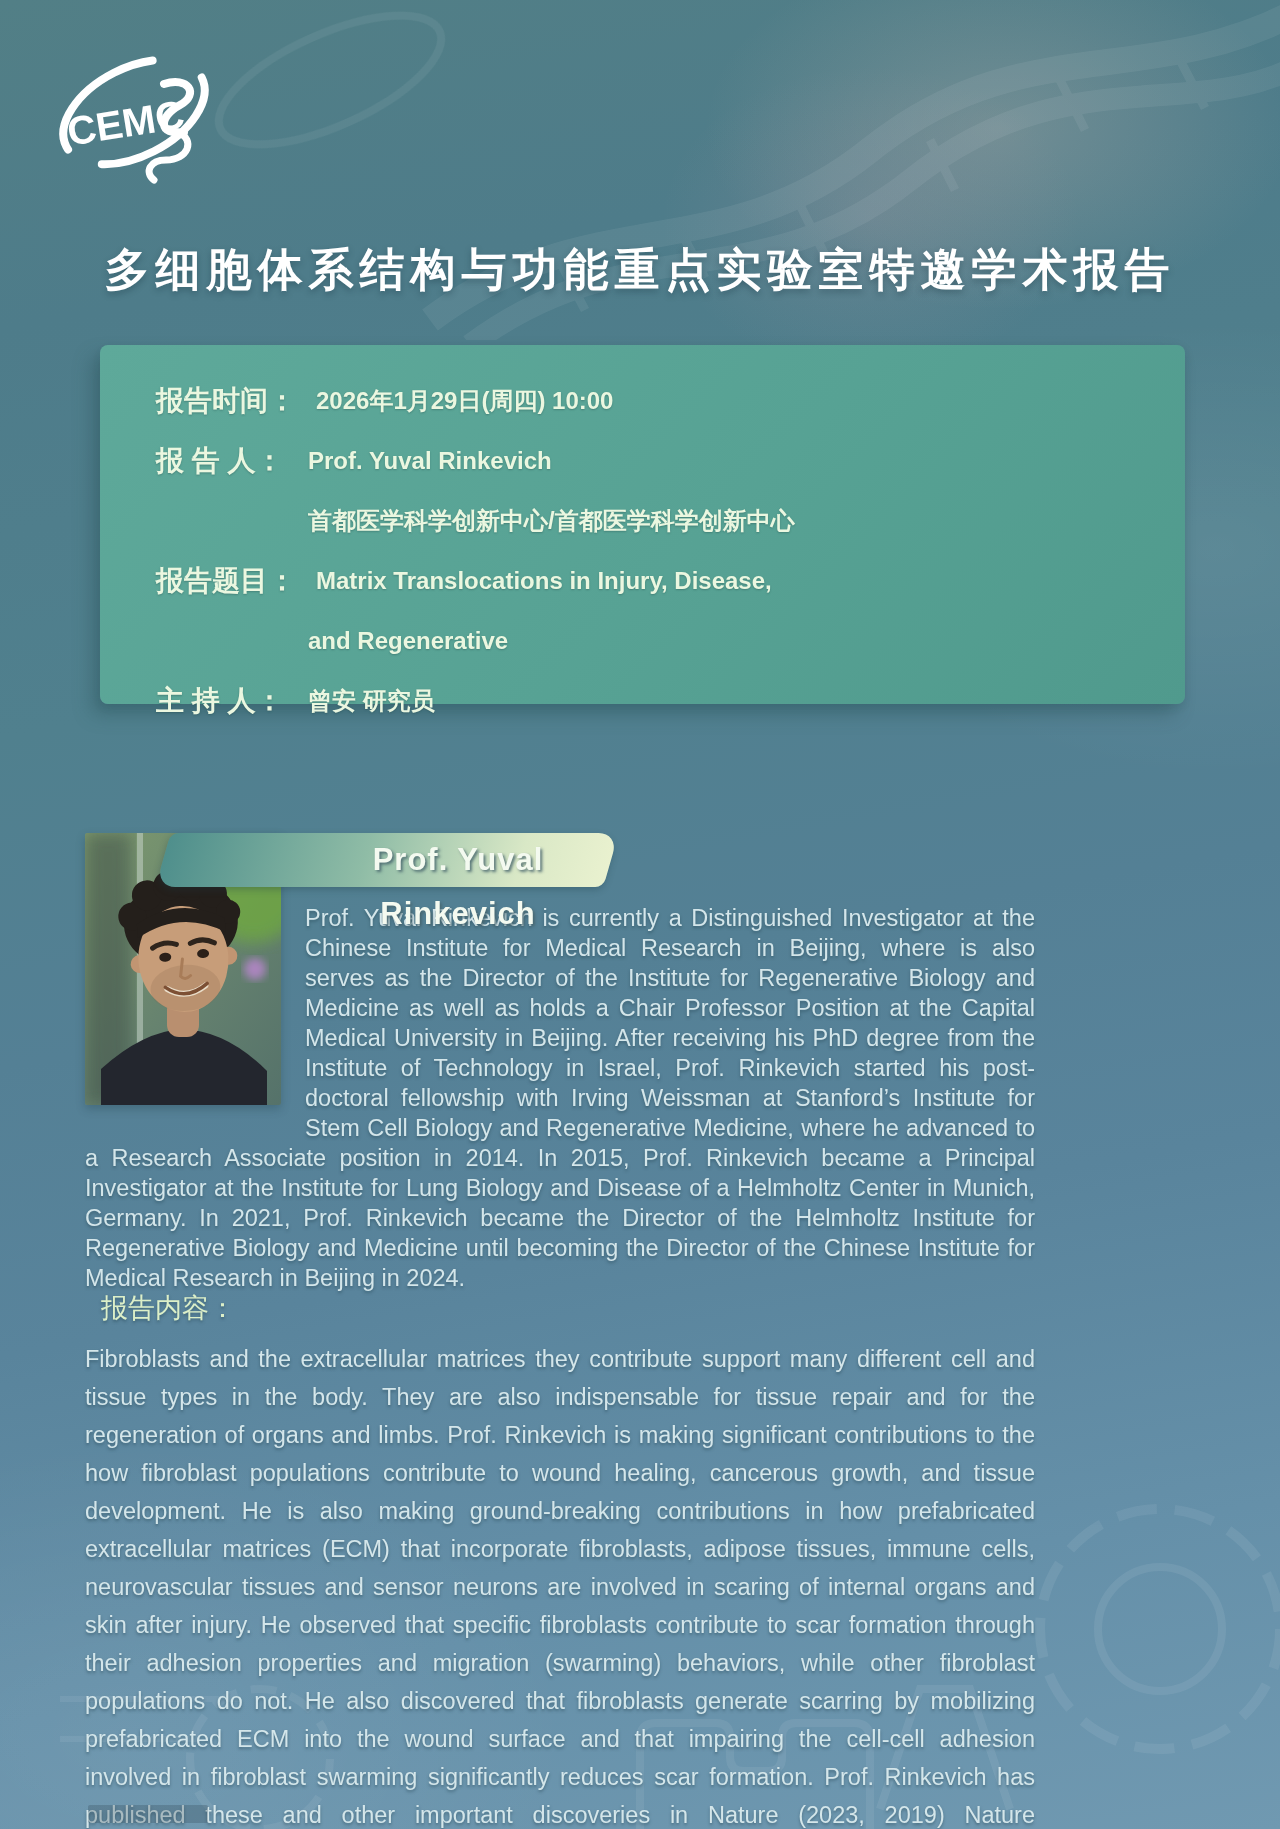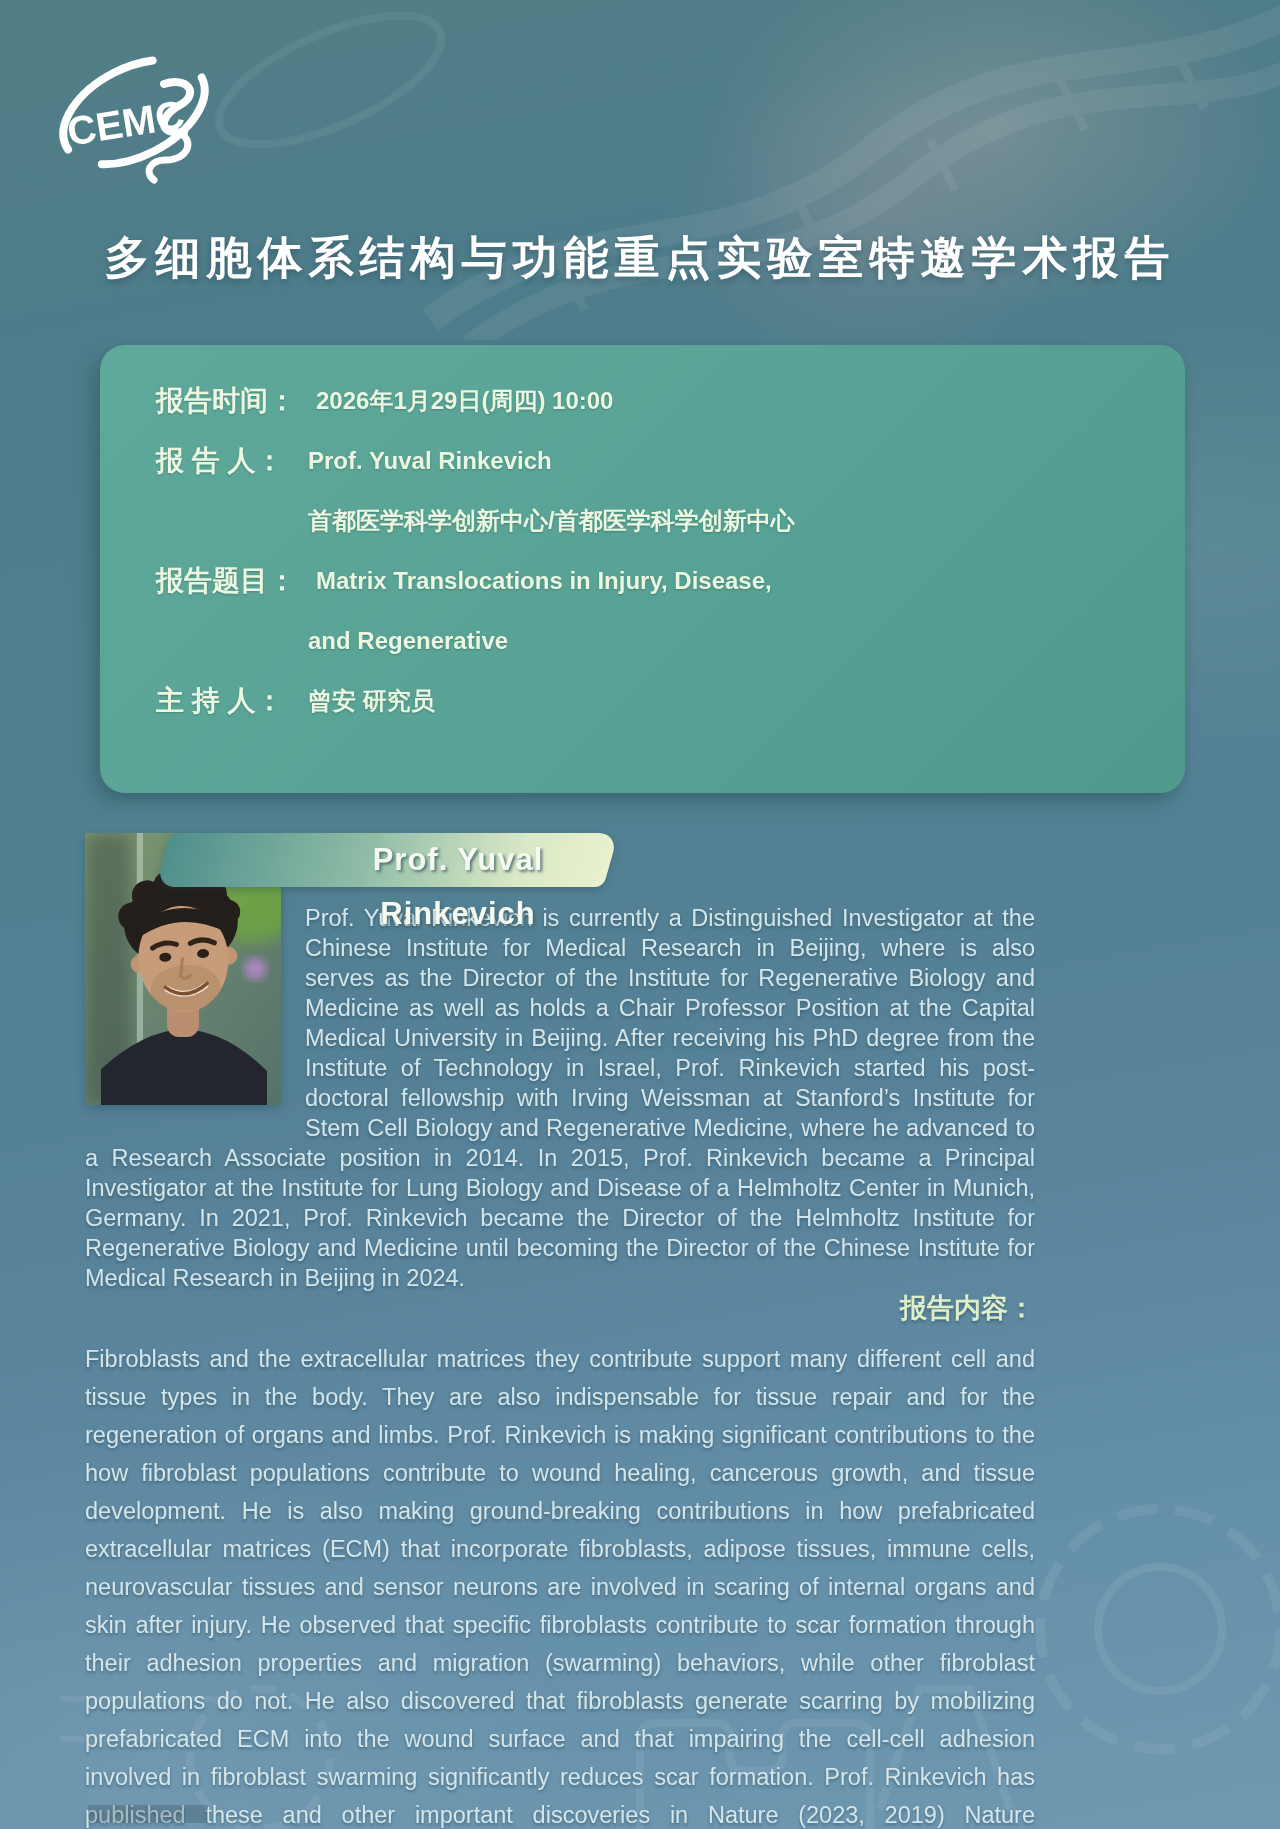--- a/index.html
+++ b/index.html
@@ -15,31 +15,31 @@
       radial-gradient(600px 400px at 10% 95%, rgba(255,255,255,.06), transparent 75%),
       linear-gradient(170deg,#527f86 0%,#4e7c8a 16%,#50808e 36%,#548095 52%,#59849c 66%,#6590a9 84%,#7099b1 100%);
   }
   .decor{position:absolute;left:0;pointer-events:none;}
   .decor.top{top:0;}
   .decor.bottom{bottom:0;}
 
   .logo{position:absolute;top:28px;left:46px;width:180px;height:168px;}
 
   .title{
-    position:absolute;top:228px;left:0;width:1280px;margin:0;
+    position:absolute;top:240px;left:0;width:1280px;margin:0;
     text-align:center;
     font-size:45px;font-weight:800;letter-spacing:6px;
     color:#ffffff;text-shadow:0 3px 6px rgba(20,50,60,.35);
   }
 
   .info-box{
-    position:absolute;top:345px;left:100px;width:1085px;height:448px;
+    position:absolute;top:345px;left:100px;width:1085px;height:359px;
     box-sizing:border-box;
     background:linear-gradient(135deg,#5ea99a 0%,#57a294 55%,#509a8d 100%);
-    border-radius:25px;
+    border-radius:8px;
     box-shadow:-9px 11px 18px rgba(38,78,84,.35), 0 4px 10px rgba(38,78,84,.18);
     padding:26px 40px 0 56px;
   }
   .info-row{display:flex;align-items:center;height:60px;}
   .info-row .label{
     flex:0 0 132px;white-space:pre;
     font-size:28px;font-weight:700;color:#ebf7e0;
     text-shadow:0 1px 2px rgba(30,70,70,.35);
   }
   .info-row .value{
@@ -71,23 +71,22 @@
   }
   .bio{
     margin:16px 0 0 0;
     font-size:23.5px;line-height:30px;color:#d4e6ea;
     text-align:justify;text-shadow:0 2px 3px rgba(36,68,82,.5);
   }
 
   .abstract{position:absolute;top:1290px;left:85px;width:950px;}
   .abstract h2{
     margin:0 0 14px 16px;
-    font-size:27px;font-weight:700;color:#dcefc8;
+    font-size:27px;font-weight:400;color:#dcefc8;
     text-shadow:0 2px 3px rgba(36,68,82,.5);
-    text-align:right;
   }
   .abstract p{
     margin:0;
     font-size:23.5px;line-height:38px;color:#d4e6ea;
     text-align:justify;text-shadow:0 2px 3px rgba(36,68,82,.5);
   }
   .thumb-strip{
     position:absolute;left:88px;bottom:6px;width:120px;height:18px;
     background:rgba(40,60,70,.25);border-radius:2px;
   }

